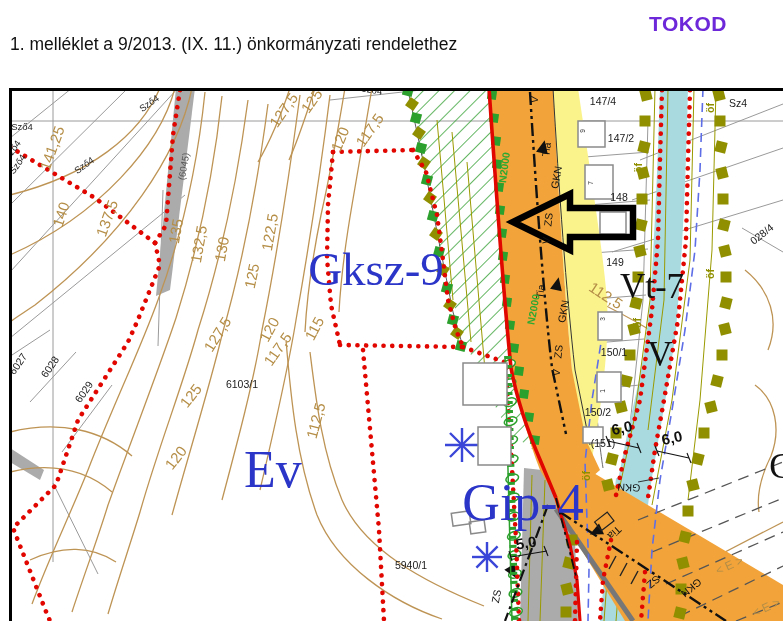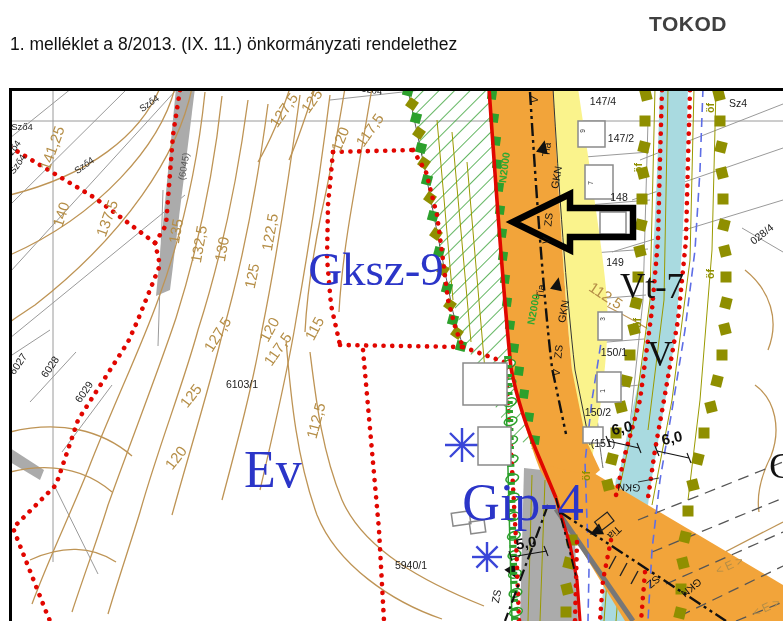--- a/index.html
+++ b/index.html
@@ -1,39 +1,39 @@
 <!DOCTYPE html>
 <html><head>
 <meta charset="utf-8">
 <style>
   html,body{margin:0;padding:0;background:#fff;width:783px;height:621px;overflow:hidden}
   body{font-family:"Liberation Sans",sans-serif;position:relative}
   #hdr-annex{position:absolute;left:10px;top:34px;font-size:17.5px;color:#111;white-space:nowrap}
-  #hdr-town{position:absolute;left:649px;top:12px;font-size:21px;font-weight:bold;color:#404040;letter-spacing:.5px}
+  #hdr-town{position:absolute;left:649px;top:12px;font-size:21px;font-weight:bold;color:#6d28d9;letter-spacing:.5px}
   svg{position:absolute;left:0;top:0}
   svg text{text-anchor:middle}
   .lbl{font-family:"Liberation Sans",sans-serif}
   .contour{fill:#B58E47;font-size:15px}
   .parcel{fill:#1a1a1a;font-size:10.5px}
   .parcel-gray{fill:#555;font-size:9.5px}
   .szolo{fill:#222;font-size:9.5px}
   .zone-blue-xl{fill:#2B35C8;font-size:52px;font-family:"Liberation Serif",serif}
   .zone-blue-lg{fill:#2B35C8;font-size:47px;font-family:"Liberation Serif",serif}
   .zone-black{fill:#111;font-size:35px;font-family:"Liberation Serif",serif}
   .road{fill:#111;font-size:10.5px}
   .road-green{fill:#2FA832;font-size:10.5px;font-weight:bold}
   .olive{fill:#8F8F00;font-size:10.5px;font-weight:bold}
   .dim{fill:#111;font-size:15px;font-weight:bold}
   .tiny{fill:#333;font-size:6.5px}
   .forest{fill:#B58E47;font-size:12px}
 </style>
 </head>
 <body>
 
-<div id="hdr-annex">1. melléklet a 8/2013. (IX. 11.) önkormányzati rendelethez</div>
+<div id="hdr-annex">1. melléklet a 9/2013. (IX. 11.) önkormányzati rendelethez</div>
 <div id="hdr-town">TOKOD</div>
 
 <svg id="map" width="783" height="621" viewBox="0 0 783 621">
 <defs>
   <clipPath id="mapclip">
         <rect x="9" y="88" width="774" height="533"></rect>
       </clipPath>
   <pattern id="hatchG" width="11" height="11" patternUnits="userSpaceOnUse" patternTransform="rotate(45)">
     <line x1="0" y1="0" x2="0" y2="11" stroke="#3BA339" stroke-width="1.6"></line>
   </pattern>

